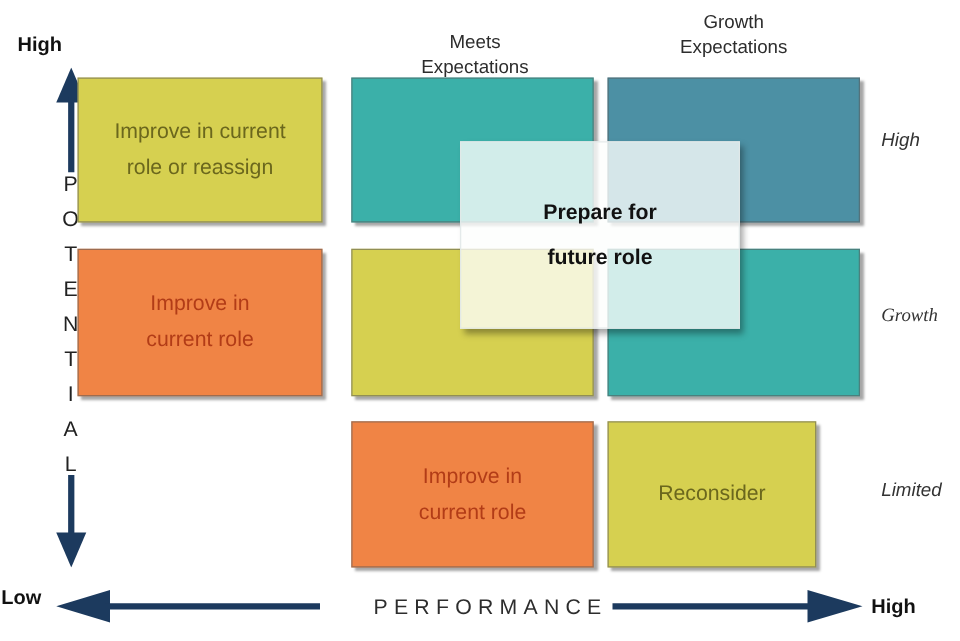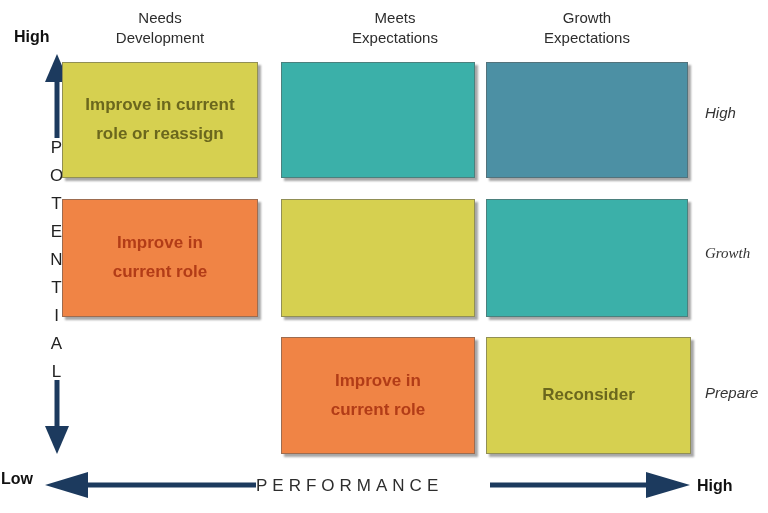--- a/index.html
+++ b/index.html
@@ -26,21 +26,21 @@
     position: absolute;
     display: flex;
     align-items: center;
     justify-content: center;
     border: 1px solid rgba(90,90,90,0.55);
     box-shadow: 3px 3px 2px rgba(0,0,0,0.35);
     box-sizing: border-box;
   }
   .cell-label {
     font-size: 17px;
-    font-weight: bold;
+    font-weight: normal;
     text-align: center;
     line-height: 1.7;
     white-space: pre-line;
   }
   
   .row-label {
     position: absolute;
     left: 705px;
     width: 62px;
     font-size: 15px;
@@ -57,21 +57,21 @@
     writing-mode: vertical-lr; text-orientation: upright;
     letter-spacing: 9px; font-size: 17px; color: #222222;
   }
   .corner-low {
     position: absolute; left: 1px; top: 470px;
     font-size: 16px; font-weight: bold; color: #111;
   }
   
   .x-title {
     position: absolute; left: 256px; top: 476px; width: 230px;
-    text-align: left; font-size: 17px; letter-spacing: 5px;
+    text-align: right; font-size: 17px; letter-spacing: 5px;
     color: #2d2d2d;
   }
   .x-high {
     position: absolute; left: 697px; top: 477px;
     font-size: 16px; font-weight: bold; color: #111;
   }
   .axis-svg { position: absolute; }
   
   .overlay {
     position: absolute;
@@ -85,23 +85,21 @@
   .overlay-label {
     font-size: 17px; font-weight: bold; color: #111111;
     text-align: center; line-height: 2.1; white-space: pre-line;
   }
 </style>
 </head>
 <body>
 
 <div class="canvas">
 
-  <div class="col-header" style="left:62px;width:196px;">Needs
-Development</div>
-  <div class="col-header" style="left:298px;width:194px;">Meets
+  <div class="col-header" style="left:283px;width:194px;margin-top:16px;">Meets
 Expectations</div>
   <div class="col-header" style="left:486px;width:202px;">Growth
 Expectations</div>
 
   <div class="y-high">High</div>
   <svg class="axis-svg" style="left:42px;top:54px;" width="30" height="84">
     <polygon points="15,0 27,28 3,28" fill="#1c3a5e"></polygon>
     <line x1="15" y1="24" x2="15" y2="84" stroke-width="5" stroke="#1c3a5e"></line>
   </svg>
   <div class="y-title">POTENTIAL</div>
@@ -130,31 +128,35 @@
     <span class="cell-label"></span>
   </div>
   <div class="cell" style="left: 486px; top: 199px; width: 202px; height: 118px; background-color: rgb(59, 176, 169); color: rgb(14, 79, 75);">
     <span class="cell-label"></span>
   </div>
 
   <div class="cell" style="left: 281px; top: 337px; width: 194px; height: 117px; background-color: rgb(240, 132, 69); color: rgb(178, 60, 23);">
     <span class="cell-label">Improve in
 current role</span>
   </div>
-  <div class="cell" style="left: 486px; top: 337px; width: 205px; height: 117px; background-color: rgb(214, 208, 80); color: rgb(107, 103, 29);">
+  <div class="cell" style="left: 486px; top: 337px; width: 167px; height: 117px; background-color: rgb(214, 208, 80); color: rgb(107, 103, 29);">
     <span class="cell-label">Reconsider</span>
   </div>
 
   <div class="row-label" style="top:104px;">High</div>
   <div class="row-label" style="top:245px;font-family:Liberation Serif, serif;">Growth</div>
-  <div class="row-label" style="top:384px;">Prepare</div>
+  <div class="row-label" style="top:384px;">Limited</div>
 
   <svg class="axis-svg" style="left:40px;top:471px;" width="660" height="30">
     <polygon points="5,14 48,1 48,27" fill="#1c3a5e"></polygon>
     <line x1="44" y1="14" x2="216" y2="14" stroke-width="5" stroke="#1c3a5e"></line>
     <line x1="450" y1="14" x2="608" y2="14" stroke-width="5" stroke="#1c3a5e"></line>
     <polygon points="650,14 606,1 606,27" fill="#1c3a5e"></polygon>
   </svg>
   <div class="x-title">PERFORMANCE</div>
   <div class="x-high">High</div>
 
+  <div class="overlay">
+    <span class="overlay-label">Prepare for
+future role</span>
+  </div>
 
 </div>
 
 </body></html>

